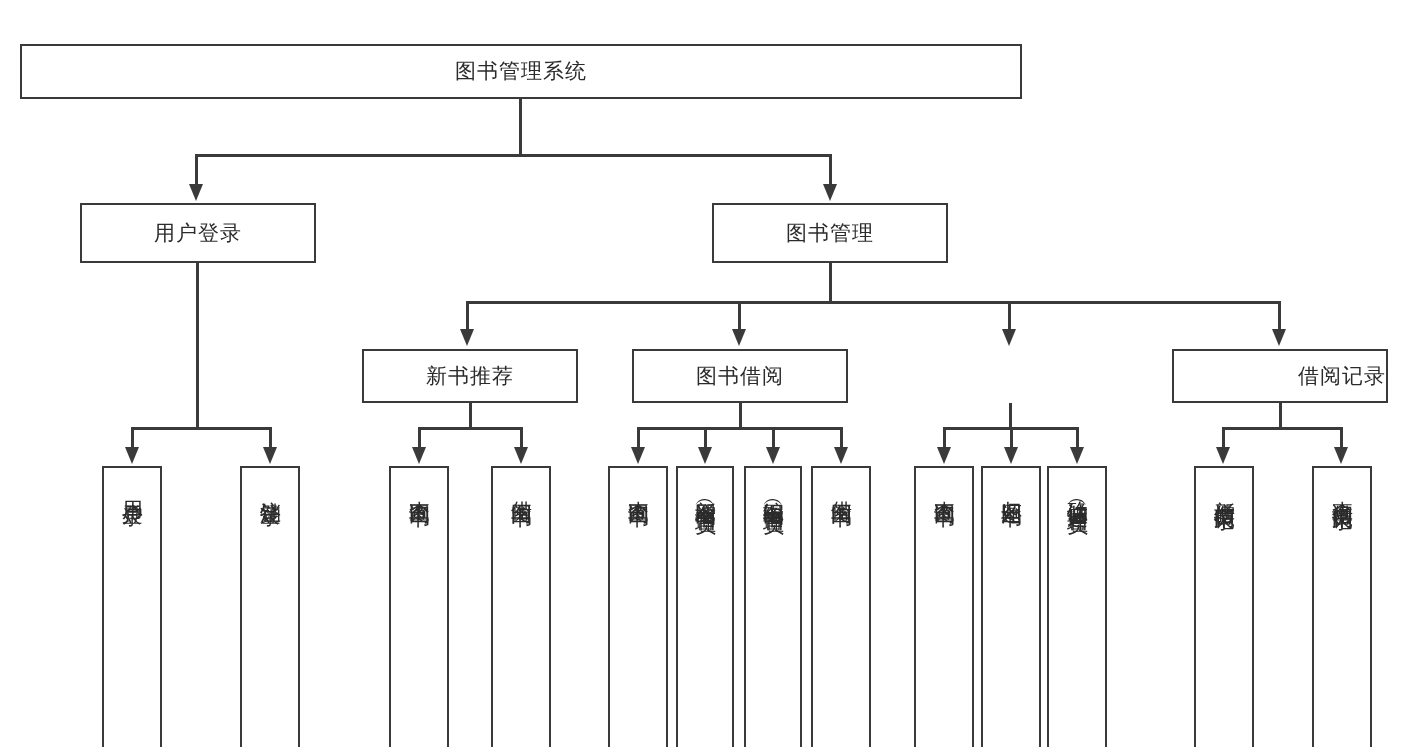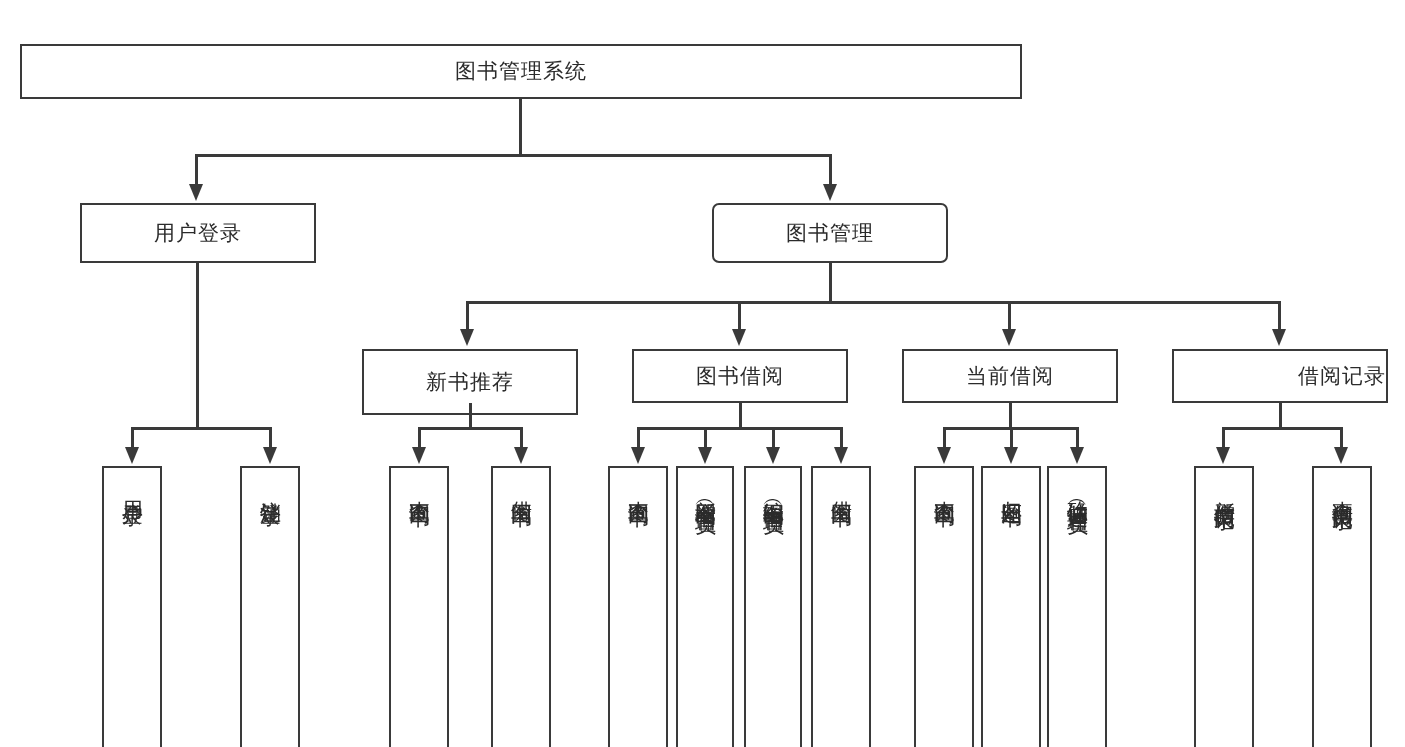--- a/index.html
+++ b/index.html
@@ -91,21 +91,21 @@
   <div class="hline" style="left:195px; top:123px; width:637px;"></div>
 
   <div class="vline" style="left:195px; top:123px; height:32px;"></div>
   <div class="arrow" style="left:189px; top:153px;"></div>
   <div class="vline" style="left:829px; top:123px; height:32px;"></div>
   <div class="arrow" style="left:823px; top:153px;"></div>
 
   <div class="node horiz" style="left:80px; top:172px; width:236px; height:60px;">
     <span>用户登录</span>
   </div>
-  <div class="node horiz" style="left:712px; top:172px; width:236px; height:60px;border-radius:7px;">
+  <div class="node horiz" style="left:712px; top:172px; width:236px; height:60px;">
     <span>图书管理</span>
   </div>
 
   <div class="vline" style="left:196px; top:232px; height:166px;"></div>
   <div class="hline" style="left:131px; top:396px; width:139px;"></div>
   <div class="vline" style="left:131px; top:396px; height:22px;"></div>
   <div class="arrow" style="left:125px; top:416px;"></div>
   <div class="vline" style="left:269px; top:396px; height:22px;"></div>
   <div class="arrow" style="left:263px; top:416px;"></div>
 
@@ -113,28 +113,25 @@
   <div class="hline" style="left:466px; top:270px; width:814px;"></div>
   <div class="vline" style="left:466px; top:270px; height:30px;"></div>
   <div class="arrow" style="left:460px; top:298px;"></div>
   <div class="vline" style="left:738px; top:270px; height:30px;"></div>
   <div class="arrow" style="left:732px; top:298px;"></div>
   <div class="vline" style="left:1008px; top:270px; height:30px;"></div>
   <div class="arrow" style="left:1002px; top:298px;"></div>
   <div class="vline" style="left:1278px; top:270px; height:30px;"></div>
   <div class="arrow" style="left:1272px; top:298px;"></div>
 
-  <div class="node horiz" style="left:362px; top:318px; width:216px; height:66px;">
+  <div class="node horiz" style="left:362px; top:318px; width:216px; height:54px;">
     <span>新书推荐</span>
   </div>
   <div class="node horiz" style="left:632px; top:318px; width:216px; height:54px;">
     <span>图书借阅</span>
-  </div>
-  <div class="node horiz" style="left:902px; top:318px; width:216px; height:54px;">
-    <span>当前借阅</span>
   </div>
   <div class="node horiz" style="left:1172px; top:318px; width:216px; height:54px;justify-content:flex-end;">
     <span>借阅记录</span>
   </div>
 
   <div class="vline" style="left:469px; top:372px; height:26px;"></div>
   <div class="hline" style="left:418px; top:396px; width:104px;"></div>
   <div class="vline" style="left:418px; top:396px; height:22px;"></div>
   <div class="arrow" style="left:412px; top:416px;"></div>
   <div class="vline" style="left:520px; top:396px; height:22px;"></div>

